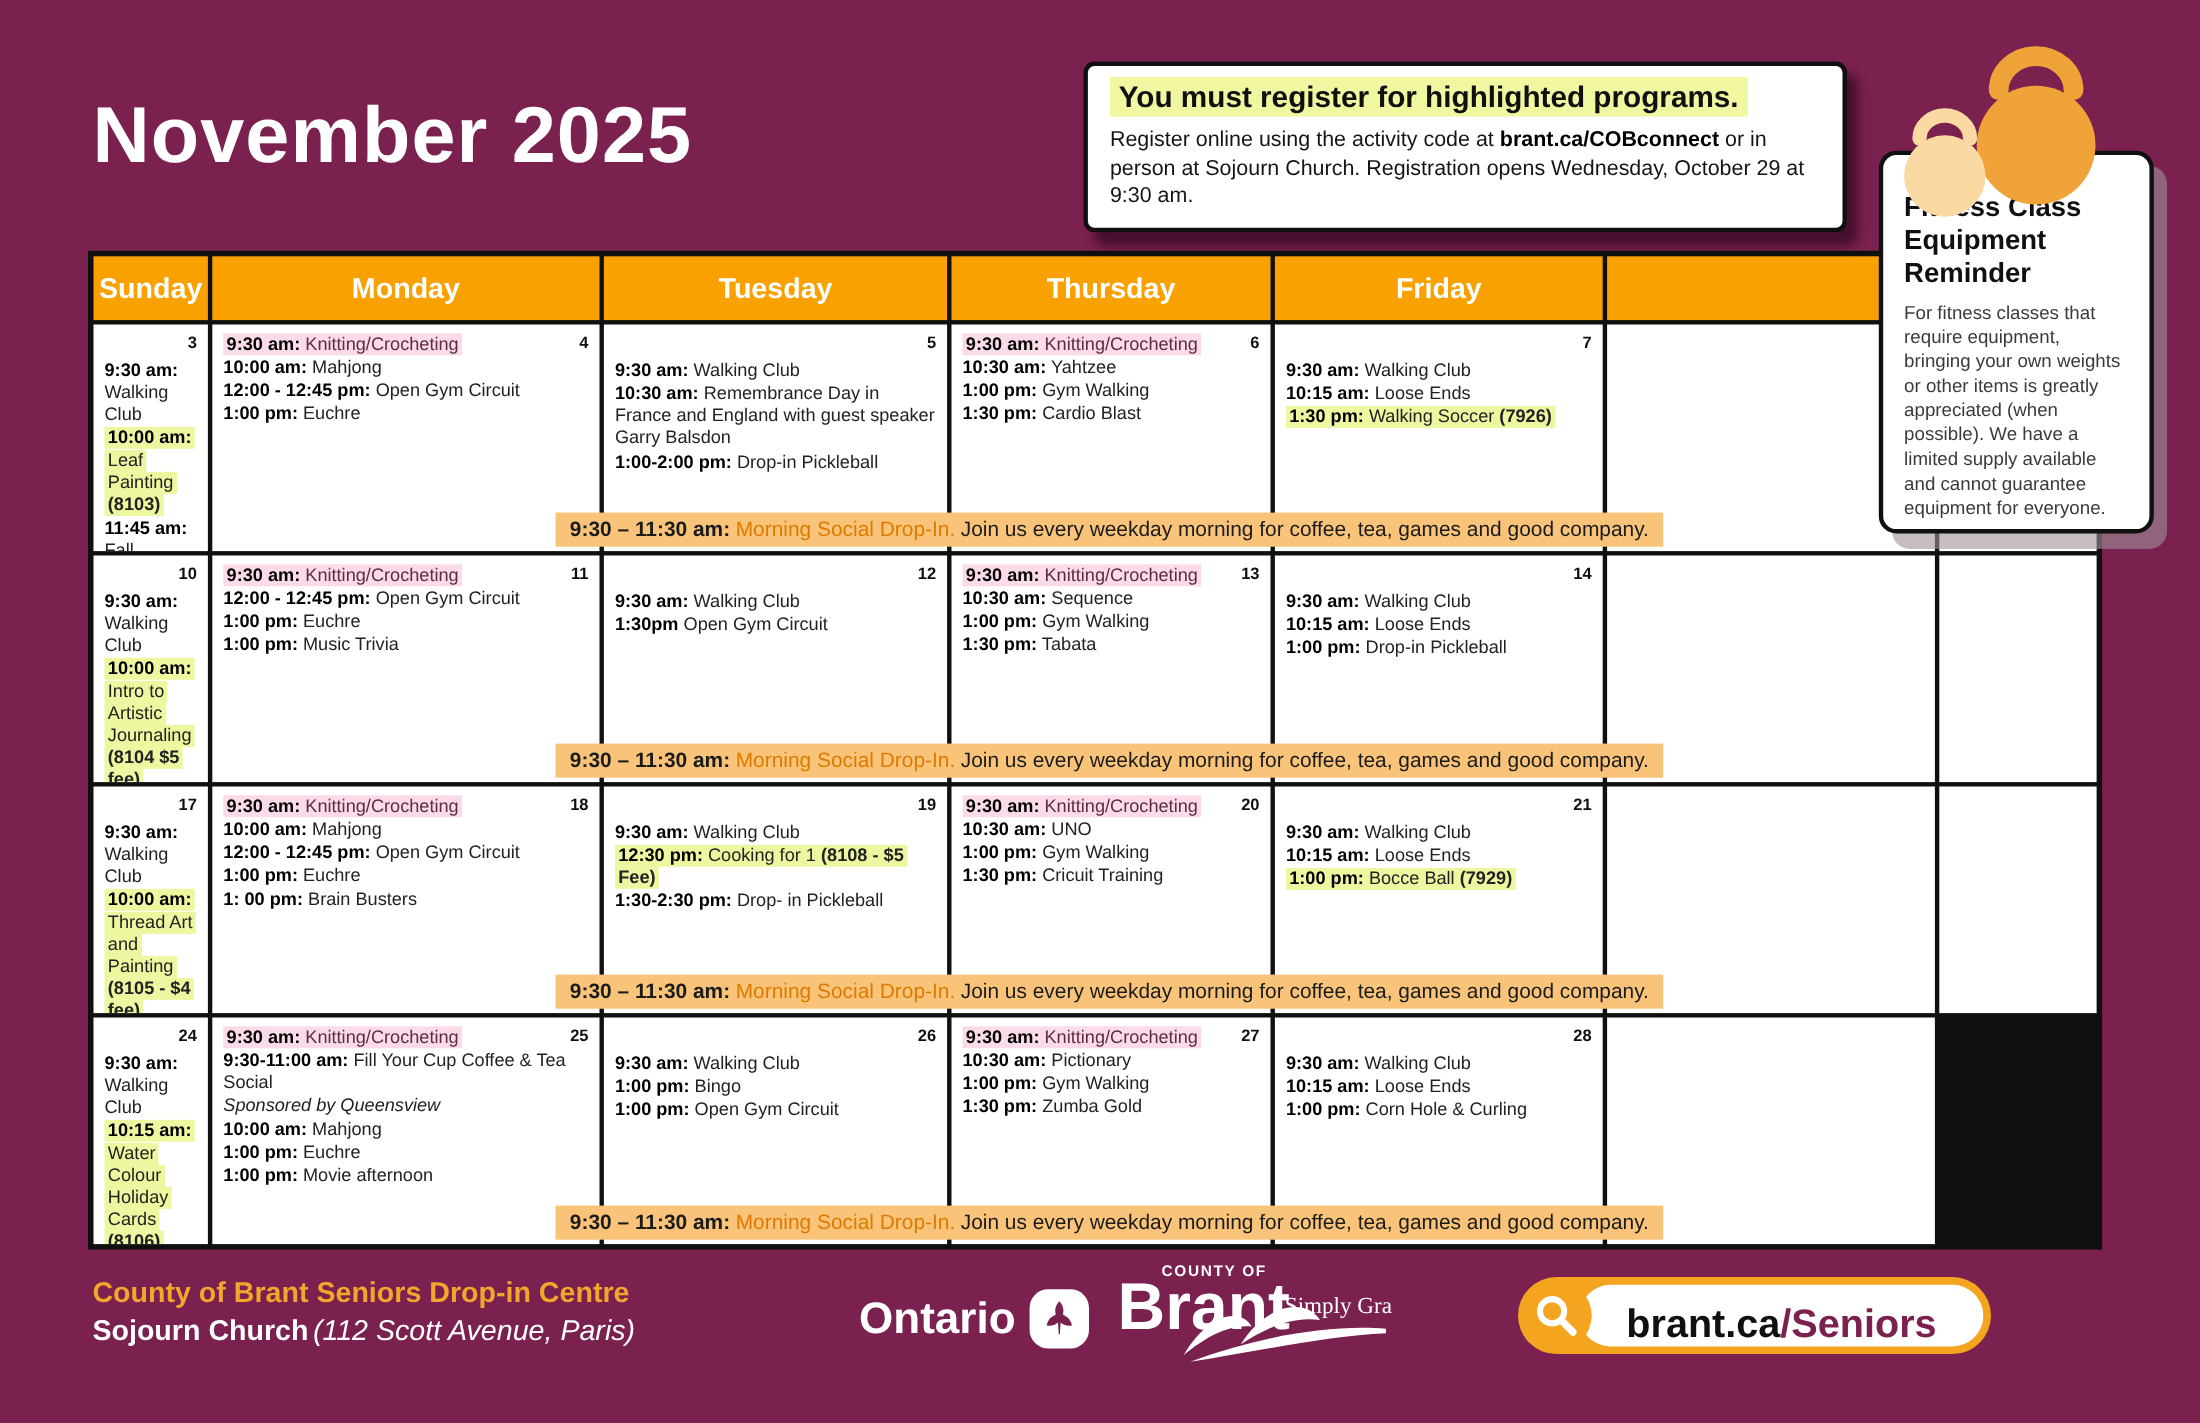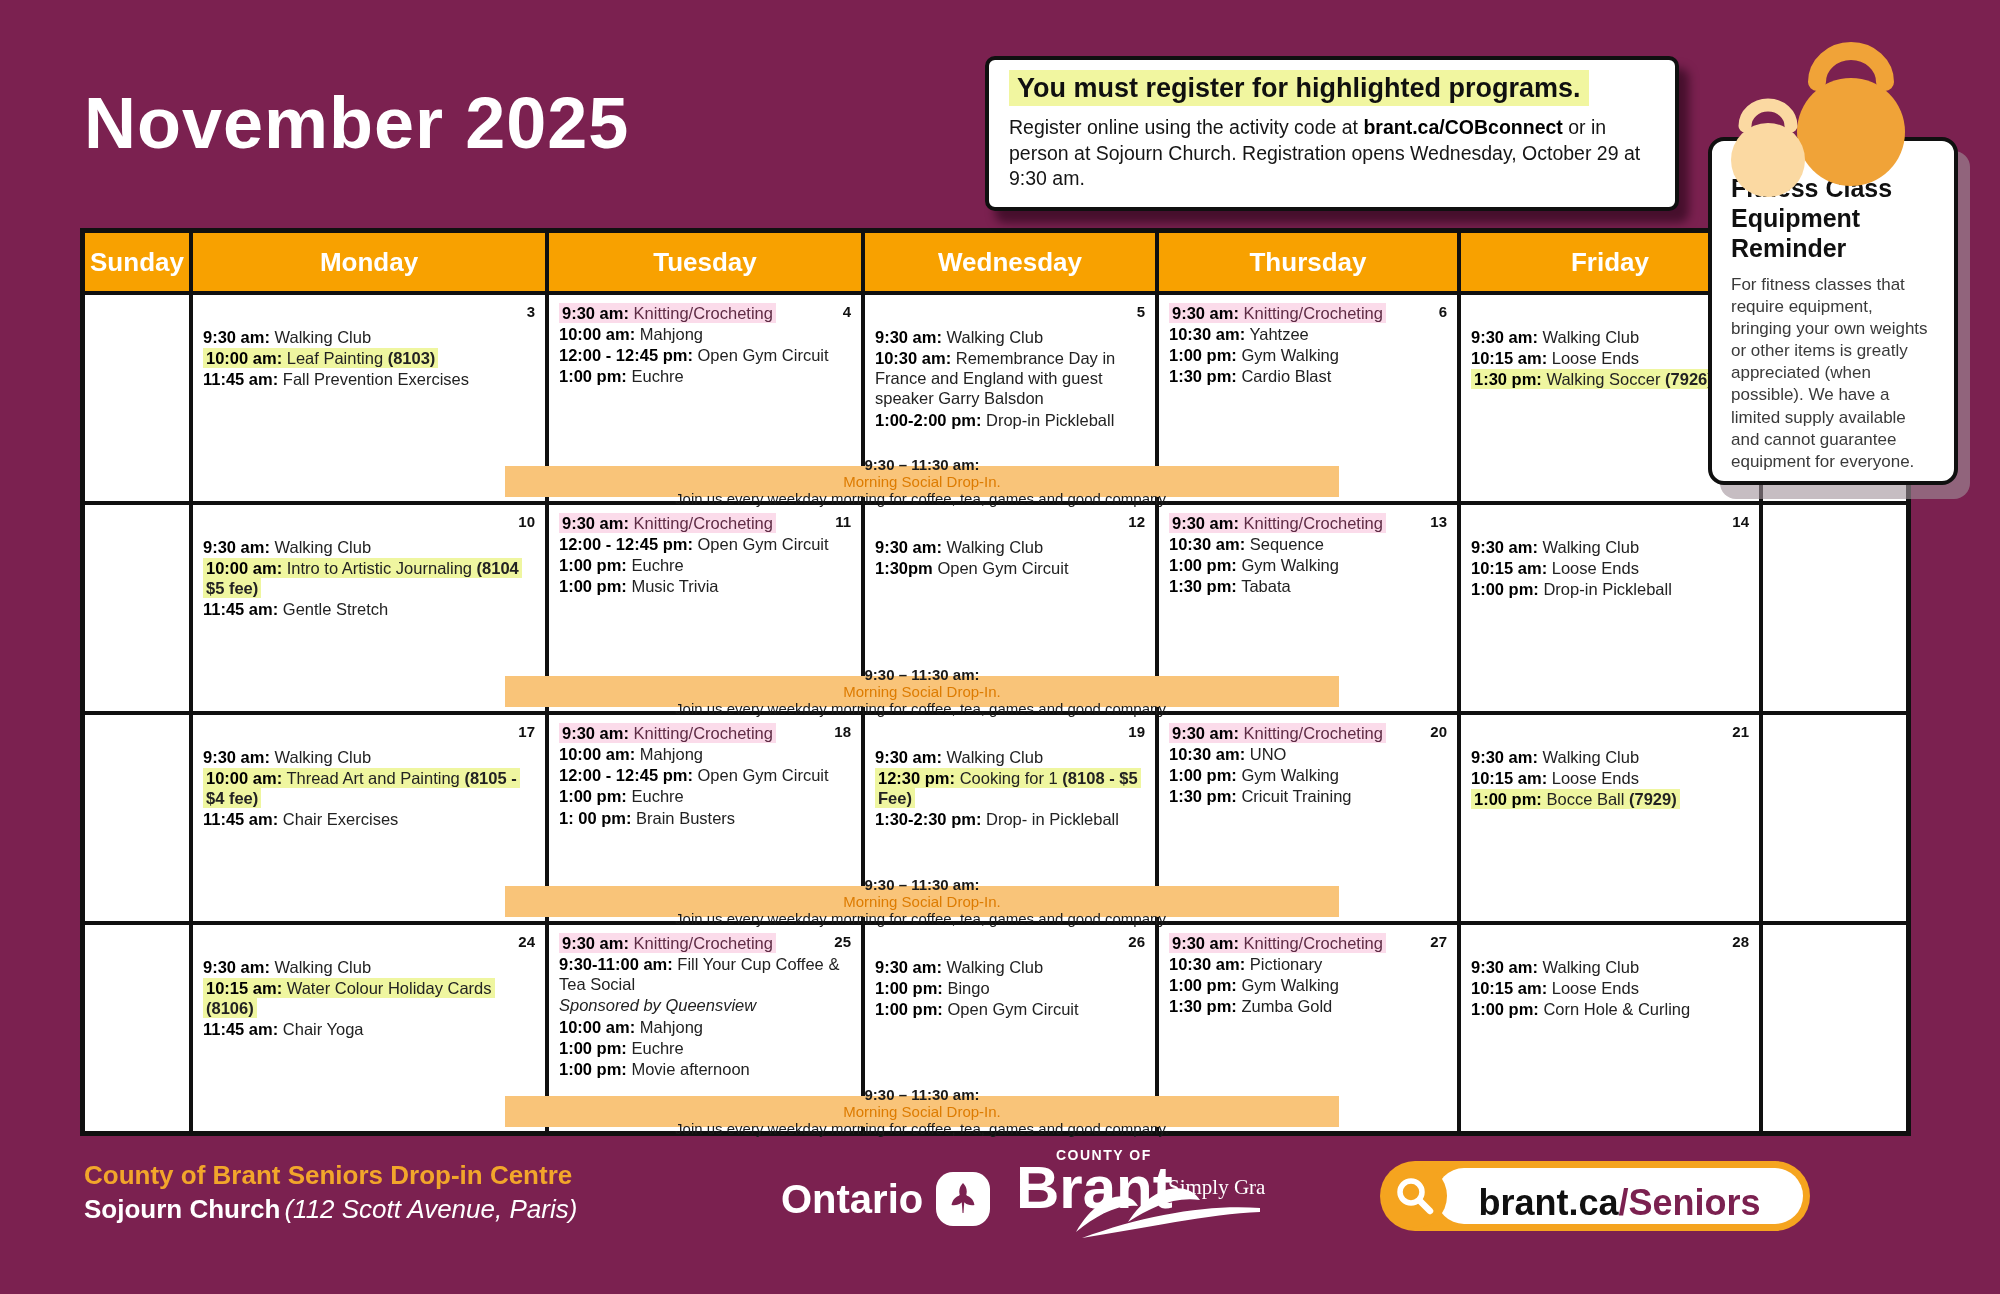--- a/index.html
+++ b/index.html
@@ -36,22 +36,22 @@
   .date{position:absolute;top:8px;right:10px;font-weight:800;font-size:15px;color:#101010;}
   .events{margin-top:26px;font-size:16.5px;line-height:1.22;color:#222222;}
   .events.tight{margin-top:2px;}
   .ev{margin:0 0 1px 0;}
   .t{font-weight:800;color:#000000;}
   .hl{padding:1px 3px;-webkit-box-decoration-break:clone;box-decoration-break:clone;}
   .hy{background:#EFF6A0;}
   .hp{background:#FBDBEA;}
   .knit{color:#5E2B44;}
   .it{font-style:italic;}
-  .banner{position:absolute;left:425px;width:834px;height:31px;background:#F9C479;z-index:2;
-          display:flex;align-items:center;justify-content:center;font-size:15px;white-space:nowrap;color:#1b1b1b;flex-direction:column;}
+  .banner{position:absolute;left:425px;width:1007px;height:31px;background:#F9C479;z-index:2;
+          display:flex;align-items:center;justify-content:center;font-size:19px;white-space:nowrap;color:#1b1b1b;}
   .banner .bt{font-weight:800;}
   .banner .bn{color:#DD7B00;margin:0 5px;}
 
   
   .f-org{position:absolute;left:84px;top:1160px;color:#F2A62B;font-size:26px;font-weight:800;}
   .f-loc{position:absolute;left:84px;top:1194px;color:#ffffff;font-size:26px;}
   .f-loc .ven{font-weight:800;}
   .f-loc .adr{font-style:italic;margin-left:4px;}
   .ontario{position:absolute;left:781px;top:1172px;display:flex;align-items:center;gap:13px;
            color:#ffffff;font-size:40px;font-weight:700;}
@@ -94,21 +94,20 @@
       <path d="M33,106 a23,21 0 1 1 46,0" stroke="#FBD9A2" stroke-width="13" fill="none" stroke-linecap="round"></path>
       <circle cx="56" cy="140" r="37" fill="#FBD9A2"></circle>
     </g>
   </svg>
 
   <div class="cal" id="cal">
     <div class="grid" id="calGrid">
         <div class="hcell">Sunday</div>
         <div class="hcell">Monday</div>
         <div class="hcell">Tuesday</div>
-        <div class="hcell">Wednesday</div>
         <div class="hcell">Thursday</div>
         <div class="hcell">Friday</div>
         <div class="hcell"></div>
         <div class="cell"></div>
         <div class="cell">
           <div class="date">3</div>
           <div class="events">
             <div class="ev"><span><b class="t">9:30 am:</b> <span>Walking Club</span></span></div>
             <div class="ev"><span class="hl hy"><b class="t">10:00 am:</b> <span>Leaf Painting</span> <b>(8103)</b></span></div>
             <div class="ev"><span><b class="t">11:45 am:</b> <span>Fall Prevention Exercises</span></span></div>

